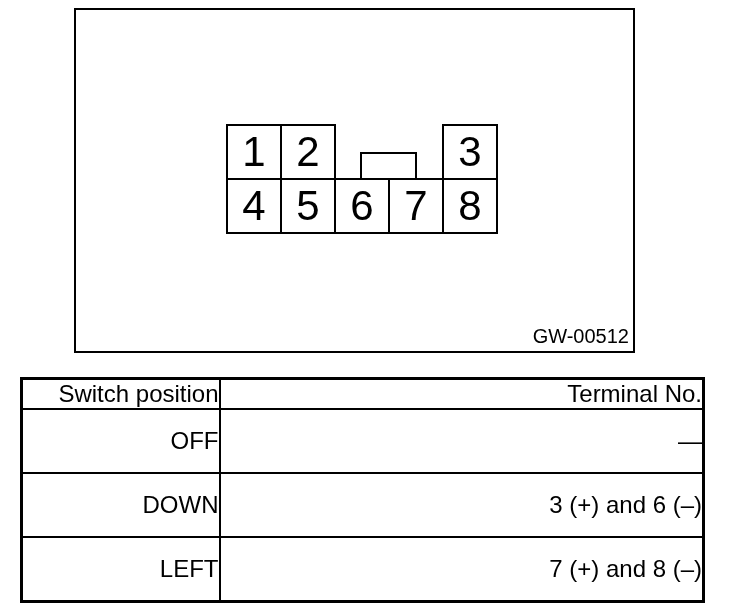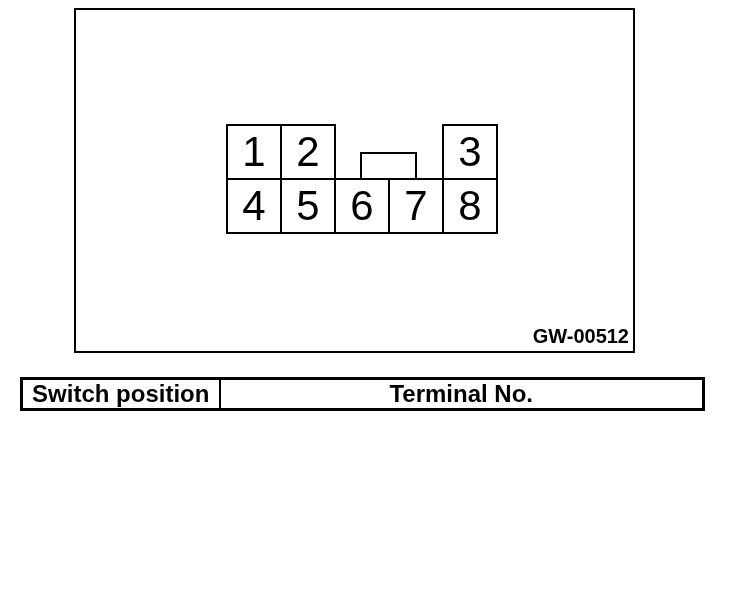--- a/index.html
+++ b/index.html
@@ -62,40 +62,39 @@
     border: 2px solid #000;
     box-sizing: border-box;
     background: #ffffff;
   }
   .fig-id {
     position: absolute;
     right: 4px;
     bottom: 3px;
     font-size: 20px;
     letter-spacing: 0px;
-    font-weight: bold;
   }
 
   
   .spec-table {
     position: absolute;
     left: 20px;
     top: 377px;
     width: 682px;
     height: 226px;
     border-collapse: collapse;
     table-layout: fixed;
     font-size: 24px;
   }
   .spec-table th,
   .spec-table td {
     border: 2px solid #000;
-    text-align: center;
+    text-align: right;
     vertical-align: middle;
-    font-weight: bold;
+    font-weight: normal;
     padding: 0;
   }
   .spec-table {
     border: 3px solid #000;
   }
   .col-position { width: 198px; }
   .col-terminal { width: 484px; }
 </style>
 </head>
 <body>
@@ -141,16 +140,28 @@
       <col class="col-position">
       <col class="col-terminal">
     </colgroup>
     <thead>
       <tr>
         <th>Switch position</th>
         <th>Terminal No.</th>
       </tr>
     </thead>
     <tbody>
+      <tr>
+        <td>OFF</td>
+        <td>—</td>
+      </tr>
+      <tr>
+        <td>DOWN</td>
+        <td>3 (+) and 6 (–)</td>
+      </tr>
+      <tr>
+        <td>LEFT</td>
+        <td>7 (+) and 8 (–)</td>
+      </tr>
     </tbody>
   </table>
 
 </div>
 
 </body></html>

